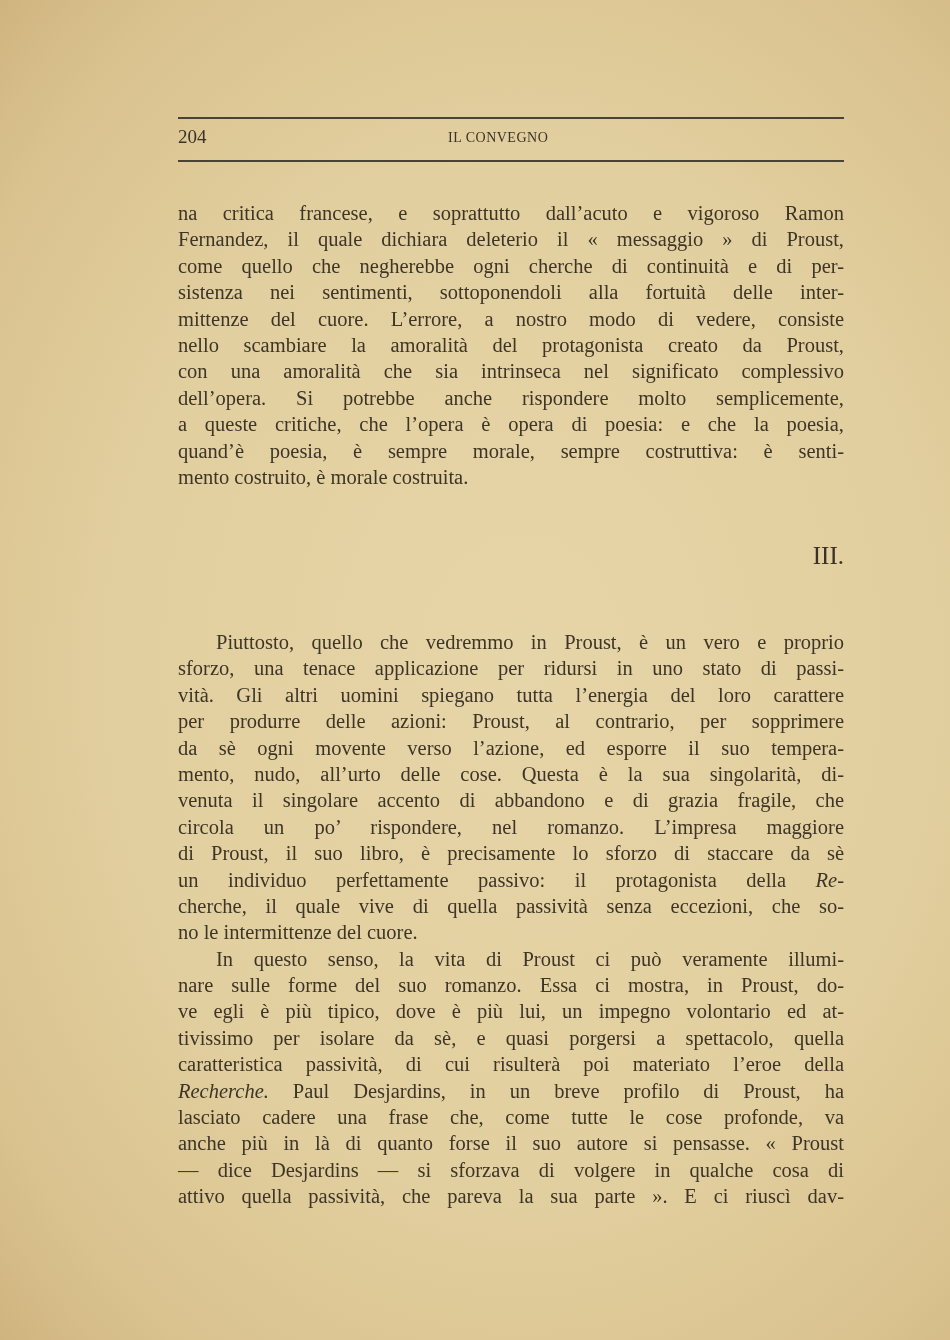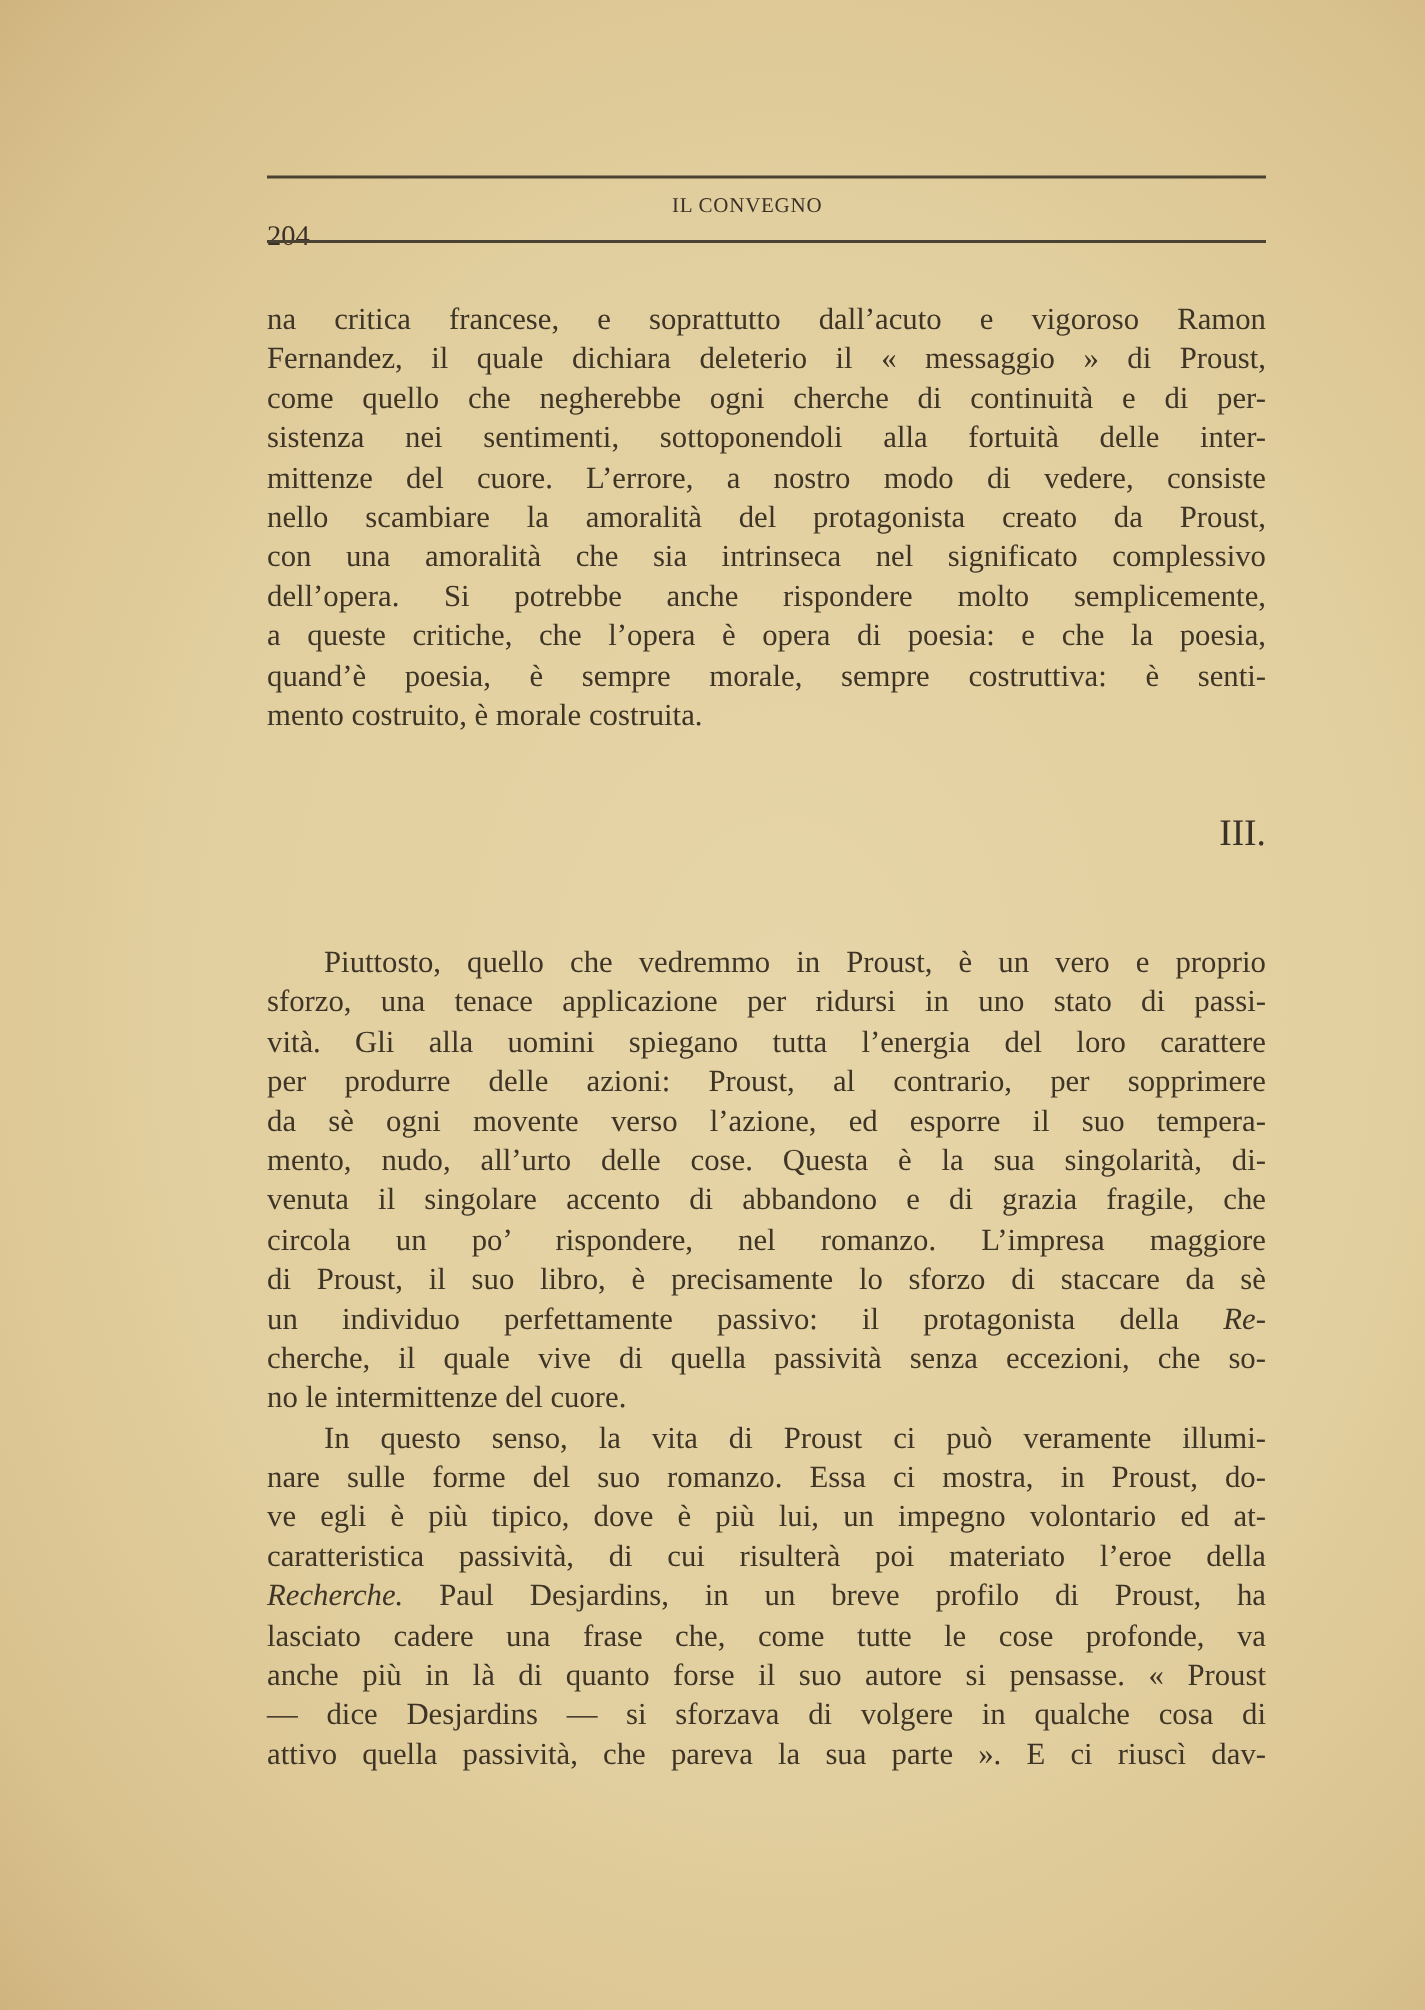--- a/index.html
+++ b/index.html
@@ -10,21 +10,21 @@
     color: #3e3527;
     position: relative;
   }
   .page { position: absolute; left: 178px; top: 0; width: 666px; }
   .rule { position: absolute; left: 0; width: 666px; height: 2px; background: #4a4233; }
   .rule.top { top: 117px; }
   .rule.bottom { top: 160px; }
   .running-head { position: absolute; top: 126px; left: 0; width: 666px; height: 26px; }
   .page-number {
     position: absolute; left: 0; top: 0;
-    font-family: "Liberation Serif", serif; font-size: 19px; color: #3a3226; margin-top: 21px;
+    font-family: "Liberation Serif", serif; font-size: 19px; color: #3a3226;
   }
   .journal-title {
     position: absolute; left: 270px; top: 4px;
     font-family: "Liberation Serif", serif; font-size: 14px; letter-spacing: 0.5px; color: #3a3226; text-align: center;
   }
   .body-text {
     position: absolute; left: 0; top: 200px; width: 666px;
     font-family: "Liberation Serif", serif;
     font-size: 20.5px; line-height: 26.4px;
     color: #3e3527;
@@ -62,33 +62,34 @@
     <span class="line">a queste critiche, che l’opera è opera di poesia: e che la poesia,</span>
     <span class="line">quand’è poesia, è sempre morale, sempre costruttiva: è senti-</span>
     <span class="line last">mento costruito, è morale costruita.</span>
   </div>
 
   <div class="section-heading">III.</div>
 
   <div class="body-text two">
     <span class="line indent">Piuttosto, quello che vedremmo in Proust, è un vero e proprio</span>
     <span class="line">sforzo, una tenace applicazione per ridursi in uno stato di passi-</span>
-    <span class="line">vità. Gli alla uomini spiegano tutta l’energia del loro carattere</span>
+    <span class="line">vità. Gli altri uomini spiegano tutta l’energia del loro carattere</span>
     <span class="line">per produrre delle azioni: Proust, al contrario, per sopprimere</span>
     <span class="line">da sè ogni movente verso l’azione, ed esporre il suo tempera-</span>
     <span class="line">mento, nudo, all’urto delle cose. Questa è la sua singolarità, di-</span>
     <span class="line">venuta il singolare accento di abbandono e di grazia fragile, che</span>
     <span class="line">circola un po’ rispondere, nel romanzo. L’impresa maggiore</span>
     <span class="line">di Proust, il suo libro, è precisamente lo sforzo di staccare da sè</span>
     <span class="line"><span>un individuo perfettamente passivo: il protagonista della </span><em>Re-</em></span>
     <span class="line">cherche, il quale vive di quella passività senza eccezioni, che so-</span>
     <span class="line last">no le intermittenze del cuore.</span>
     <span class="line indent">In questo senso, la vita di Proust ci può veramente illumi-</span>
     <span class="line">nare sulle forme del suo romanzo. Essa ci mostra, in Proust, do-</span>
     <span class="line">ve egli è più tipico, dove è più lui, un impegno volontario ed at-</span>
+    <span class="line">tivissimo per isolare da sè, e quasi porgersi a spettacolo, quella</span>
     <span class="line">caratteristica passività, di cui risulterà poi materiato l’eroe della</span>
     <span class="line"><em>Recherche.</em><span> Paul Desjardins, in un breve profilo di Proust, ha</span></span>
     <span class="line">lasciato cadere una frase che, come tutte le cose profonde, va</span>
     <span class="line">anche più in là di quanto forse il suo autore si pensasse. « Proust</span>
     <span class="line">— dice Desjardins — si sforzava di volgere in qualche cosa di</span>
     <span class="line">attivo quella passività, che pareva la sua parte ». E ci riuscì dav-</span>
   </div>
 </div>
 
 </body></html>

